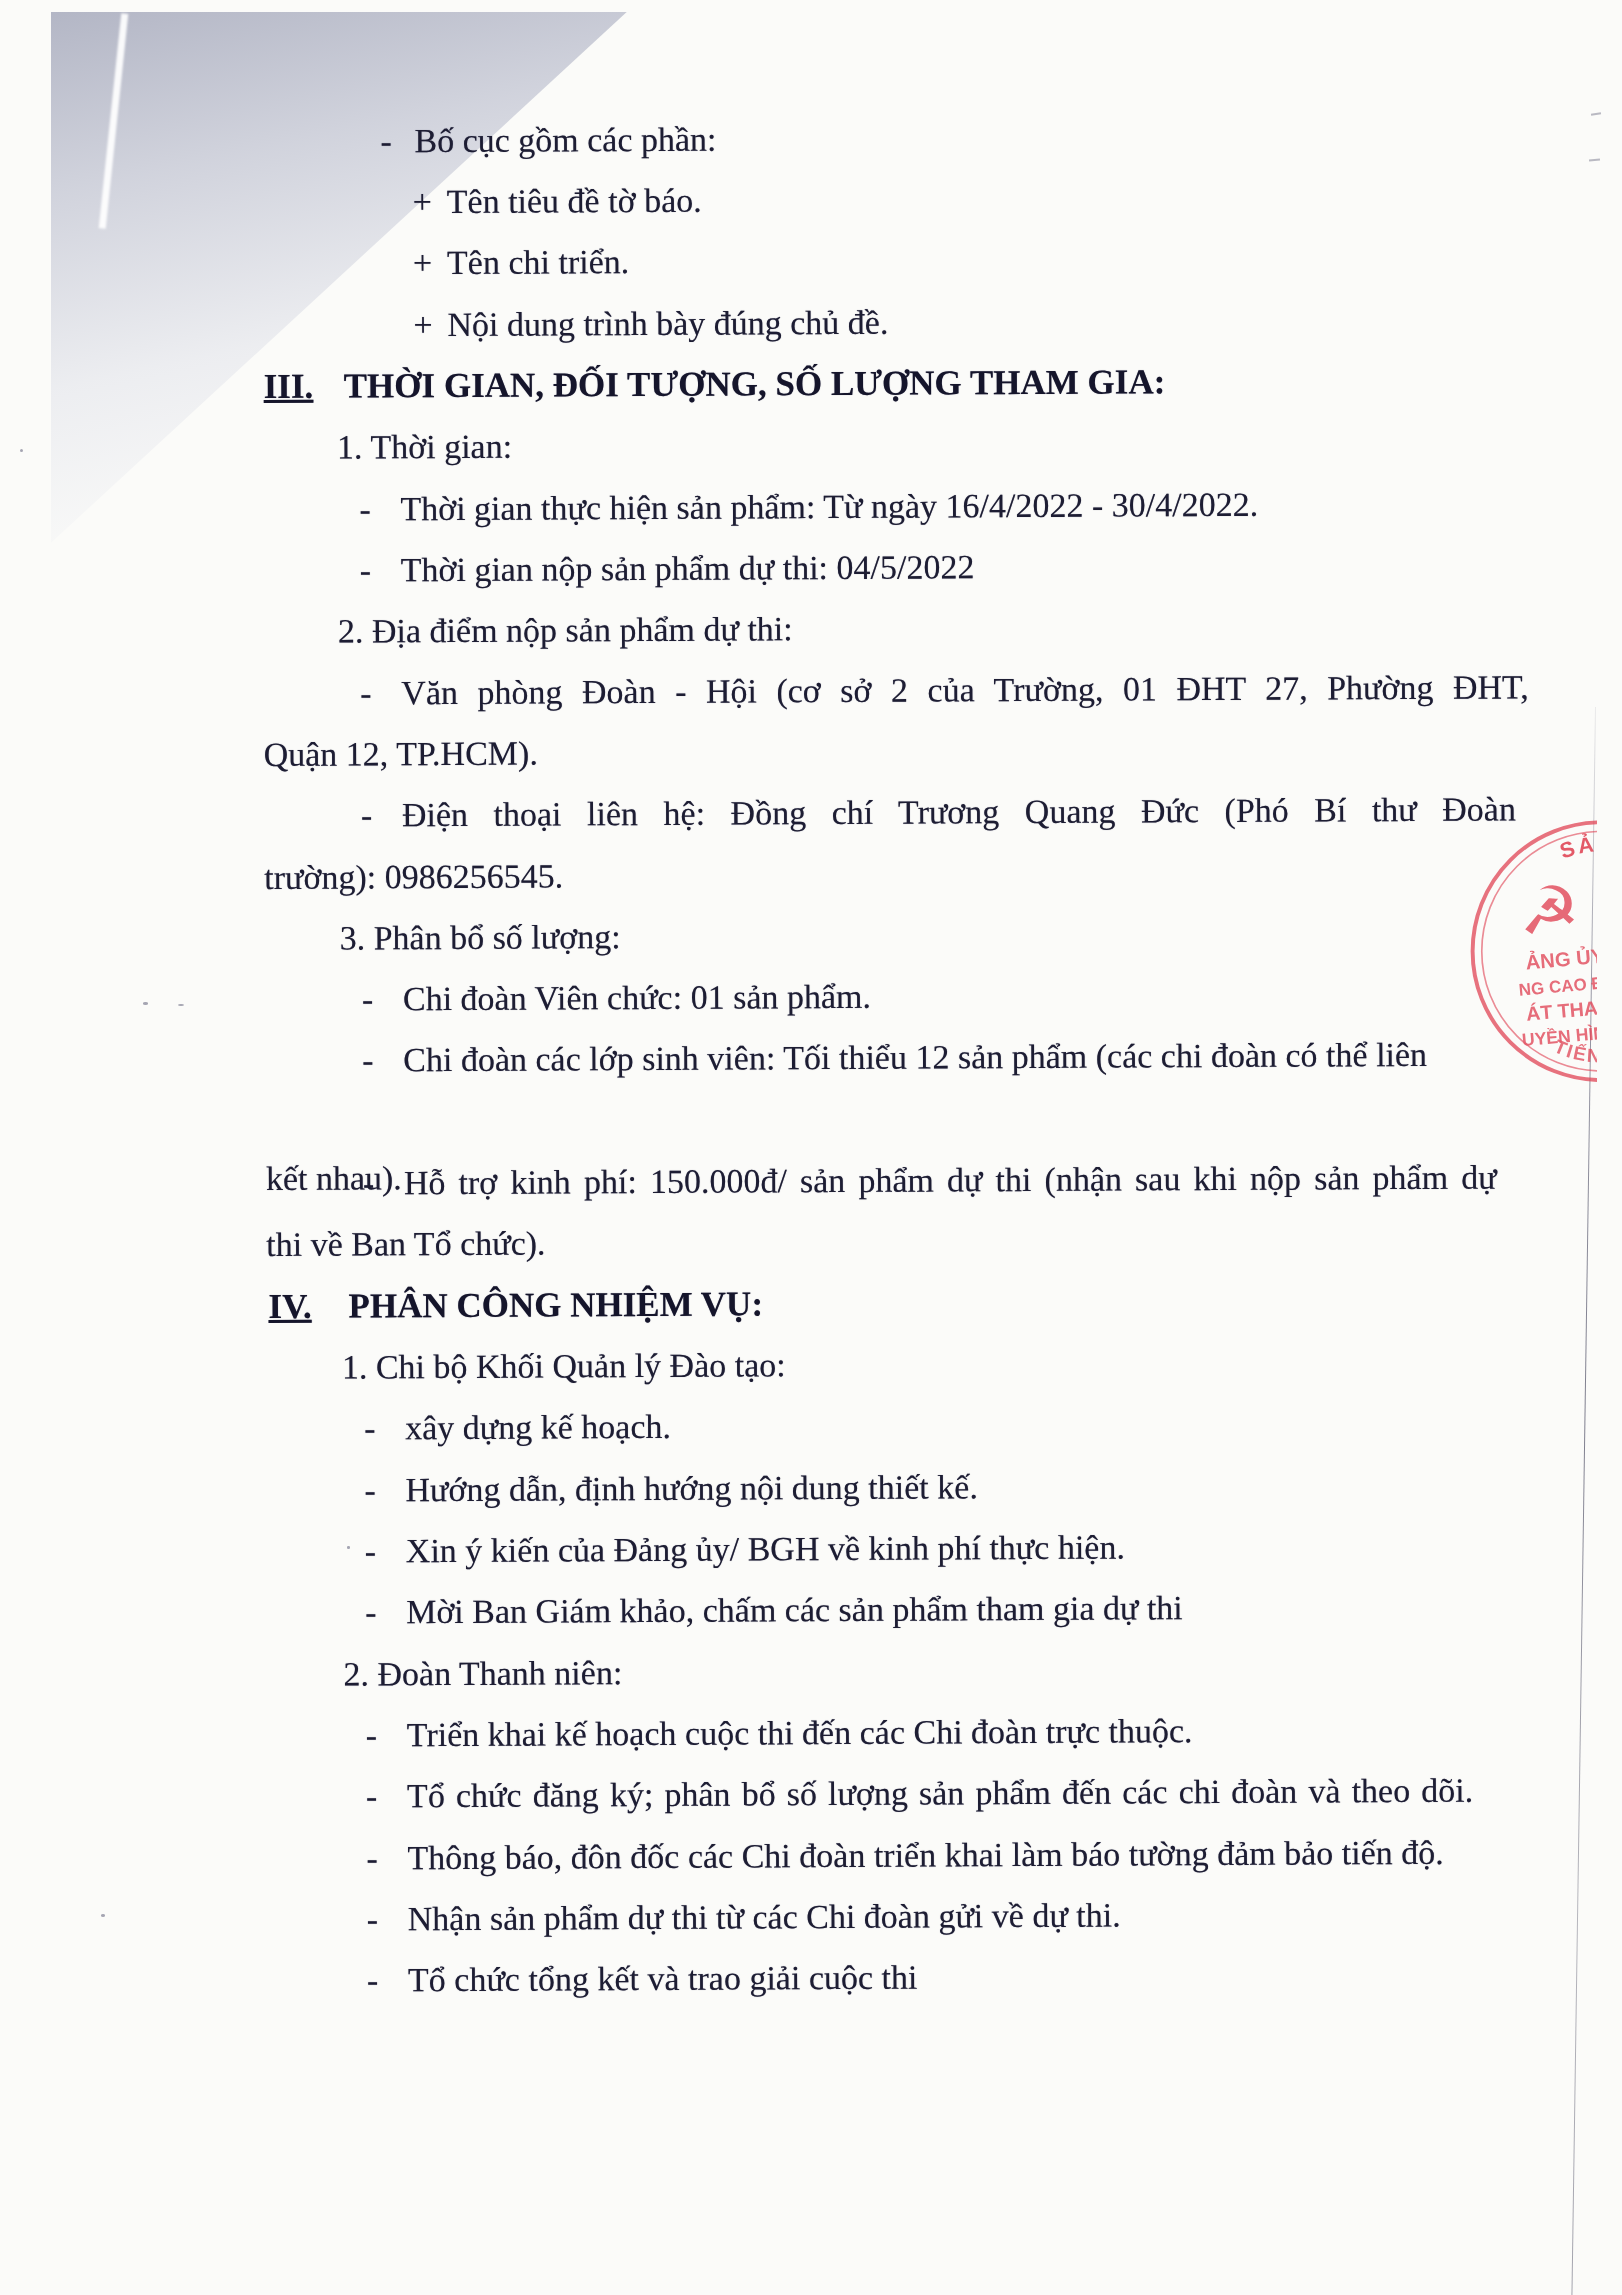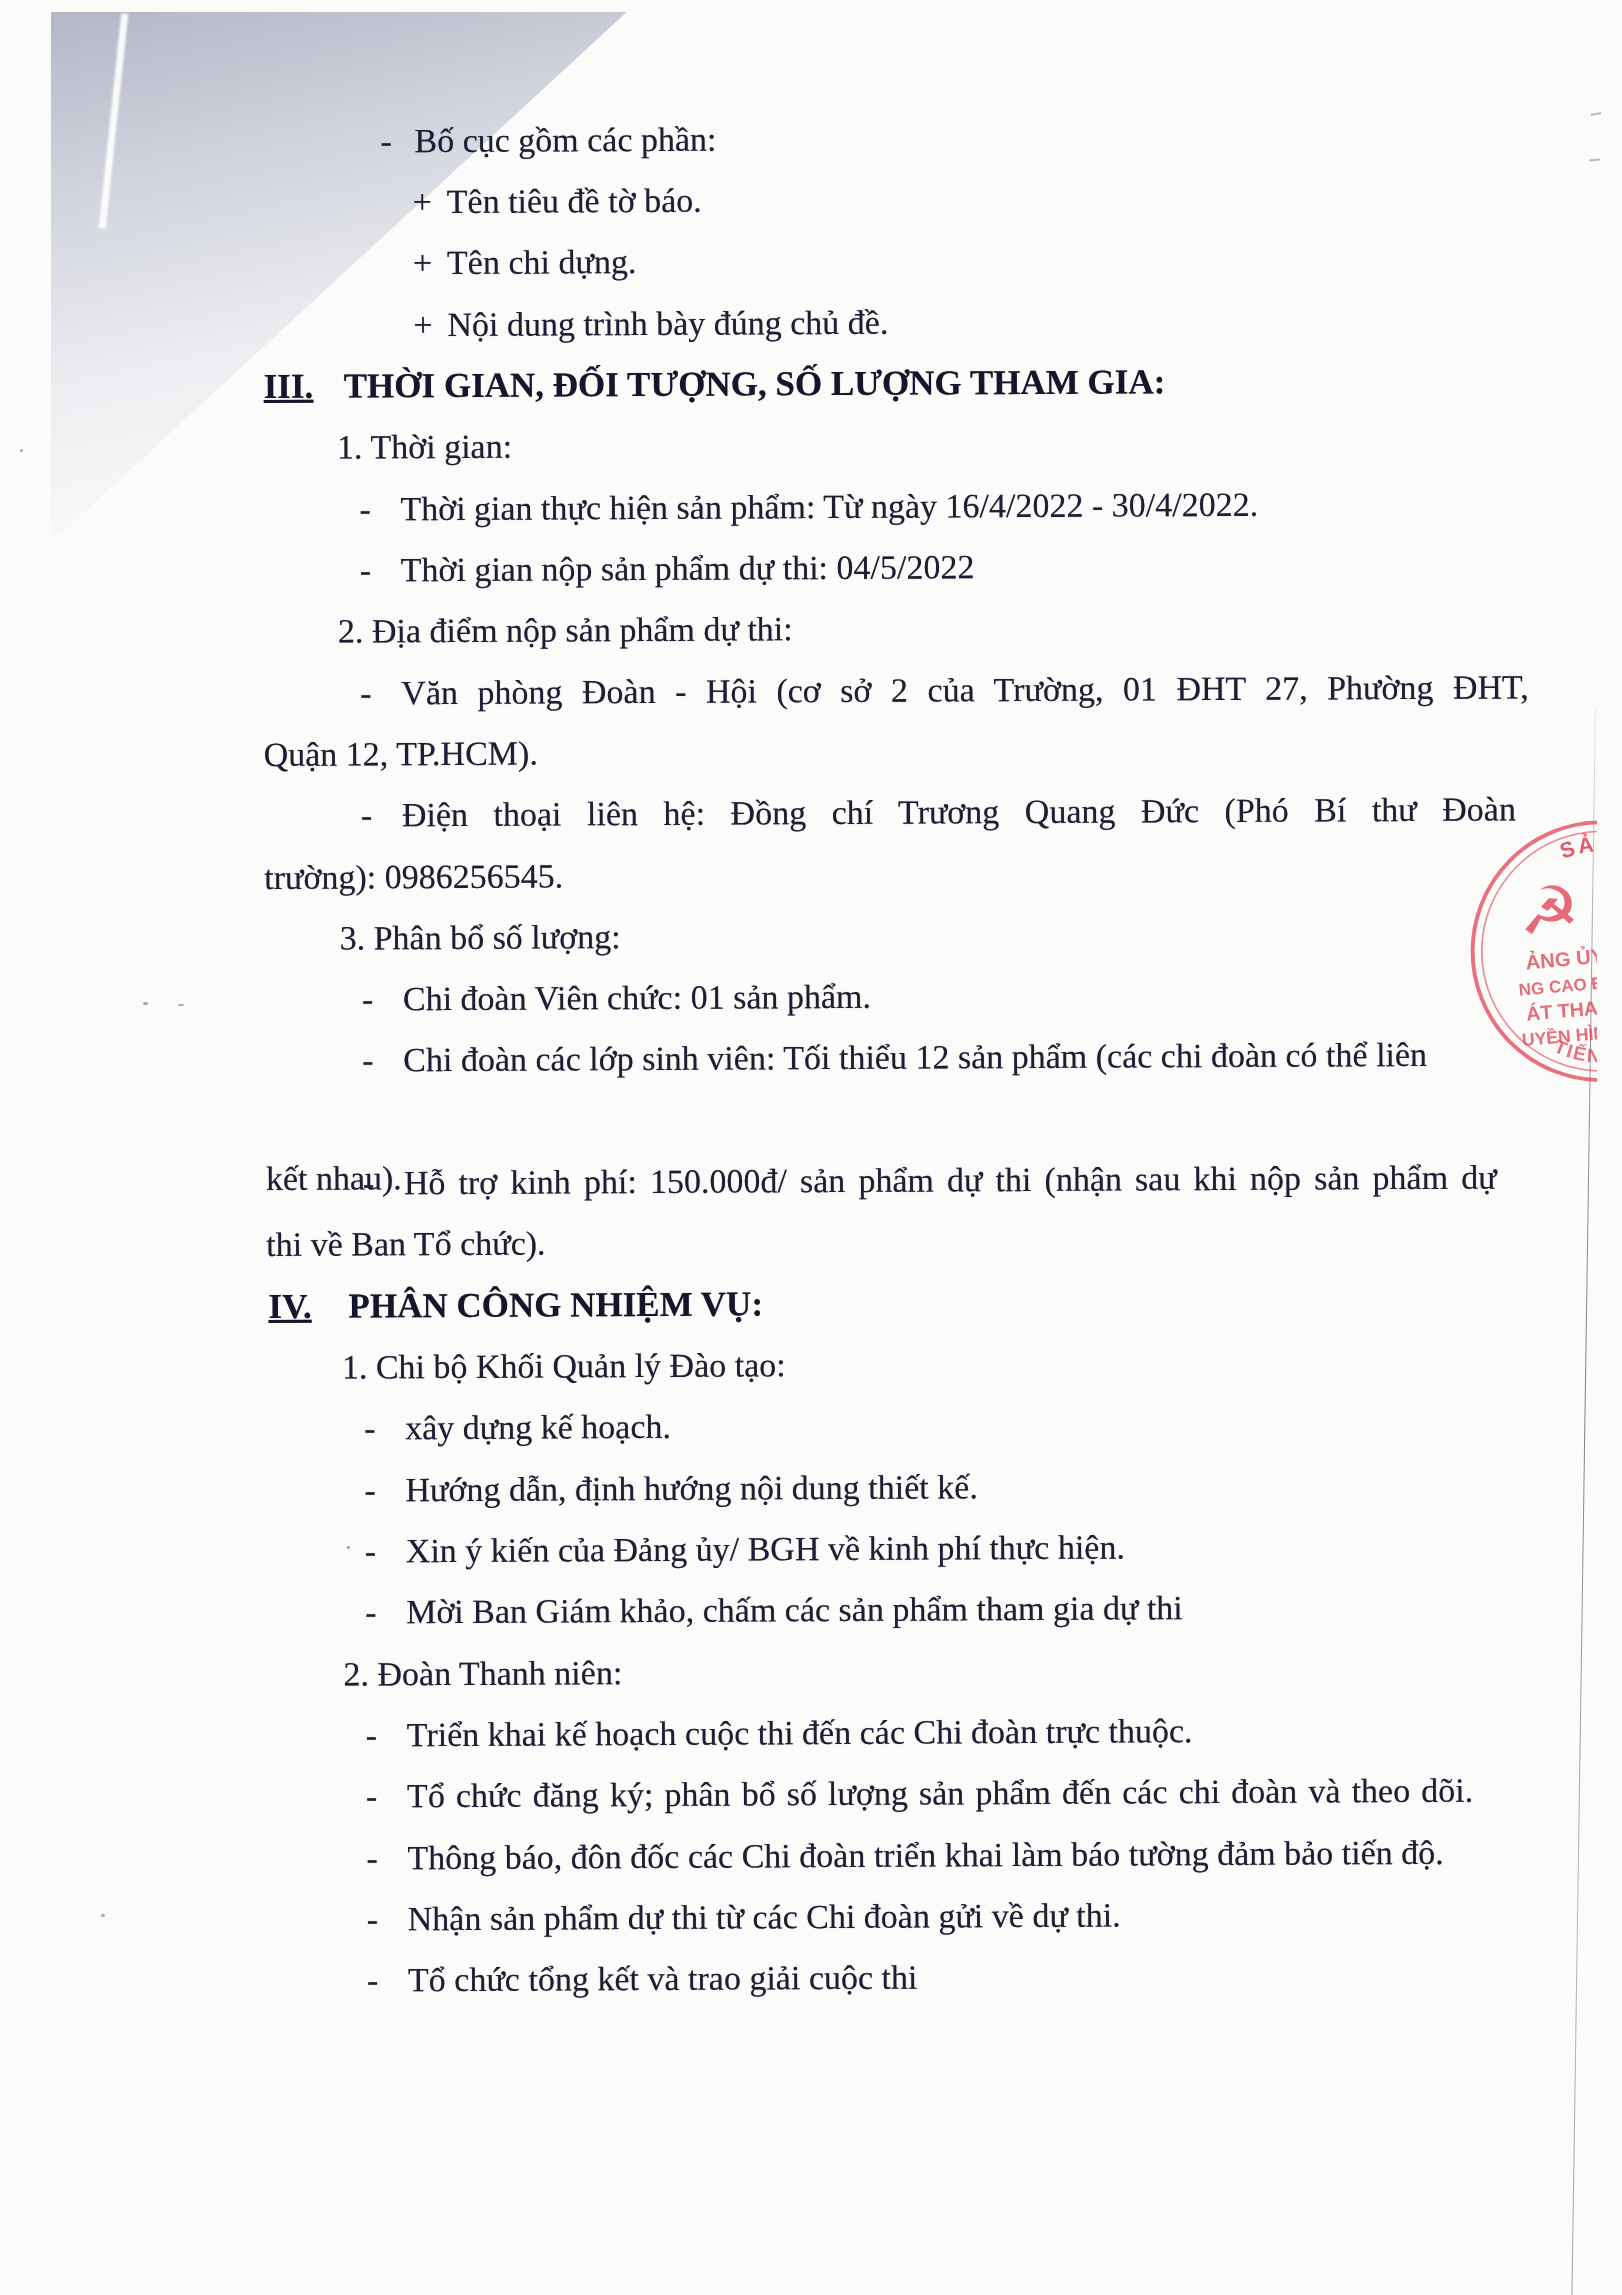--- a/index.html
+++ b/index.html
@@ -88,21 +88,21 @@
 <div class="tick t2"></div>
 <div class="speck s1"></div>
 <div class="speck s2"></div>
 <div class="speck s3"></div>
 <div class="speck s4"></div>
 <div class="speck s5"></div>
 
 <div class="textblock">
     <div class="line dash1" style="top: 118px;"><span class="mk">-</span><span class="tx">Bố cục gồm các phần:</span></div>
     <div class="line plus" style="top: 179px;"><span class="mk">+</span><span class="tx">Tên tiêu đề tờ báo.</span></div>
-    <div class="line plus" style="top: 240px;"><span class="mk">+</span><span class="tx">Tên chi dựng.</span></div>
+    <div class="line plus" style="top: 240px;"><span class="mk">+</span><span class="tx">Tên chi triển.</span></div>
     <div class="line plus" style="top: 302px;"><span class="mk">+</span><span class="tx">Nội dung trình bày đúng chủ đề.</span></div>
     <div class="line heading" style="top: 363px;"><span class="mk">III.</span><span class="tx">THỜI GIAN, ĐỐI TƯỢNG, SỐ LƯỢNG THAM GIA:</span></div>
     <div class="line num" style="top: 424px; text-align: center;"><span class="tx">1. Thời gian:</span></div>
     <div class="line dash" style="top: 486px;"><span class="mk">-</span><span class="tx">Thời gian thực hiện sản phẩm: Từ ngày 16/4/2022 - 30/4/2022.</span></div>
     <div class="line dash" style="top: 547px;"><span class="mk">-</span><span class="tx">Thời gian nộp sản phẩm dự thi: 04/5/2022</span></div>
     <div class="line num" style="top: 608px;"><span class="tx">2. Địa điểm nộp sản phẩm dự thi:</span></div>
     <div class="line dash" style="top: 670px;"><span class="mk">-</span><span class="tx">Văn phòng Đoàn - Hội (cơ sở 2 của Trường, 01 ĐHT 27, Phường ĐHT,</span></div>
     <div class="line cont" style="top: 731px;"><span class="tx">Quận 12, TP.HCM).</span></div>
     <div class="line dash" style="top: 792px;"><span class="mk">-</span><span class="tx">Điện thoại liên hệ: Đồng chí Trương Quang Đức (Phó Bí thư Đoàn</span></div>
     <div class="line cont" style="top: 854px;"><span class="tx">trường): 0986256545.</span></div>

